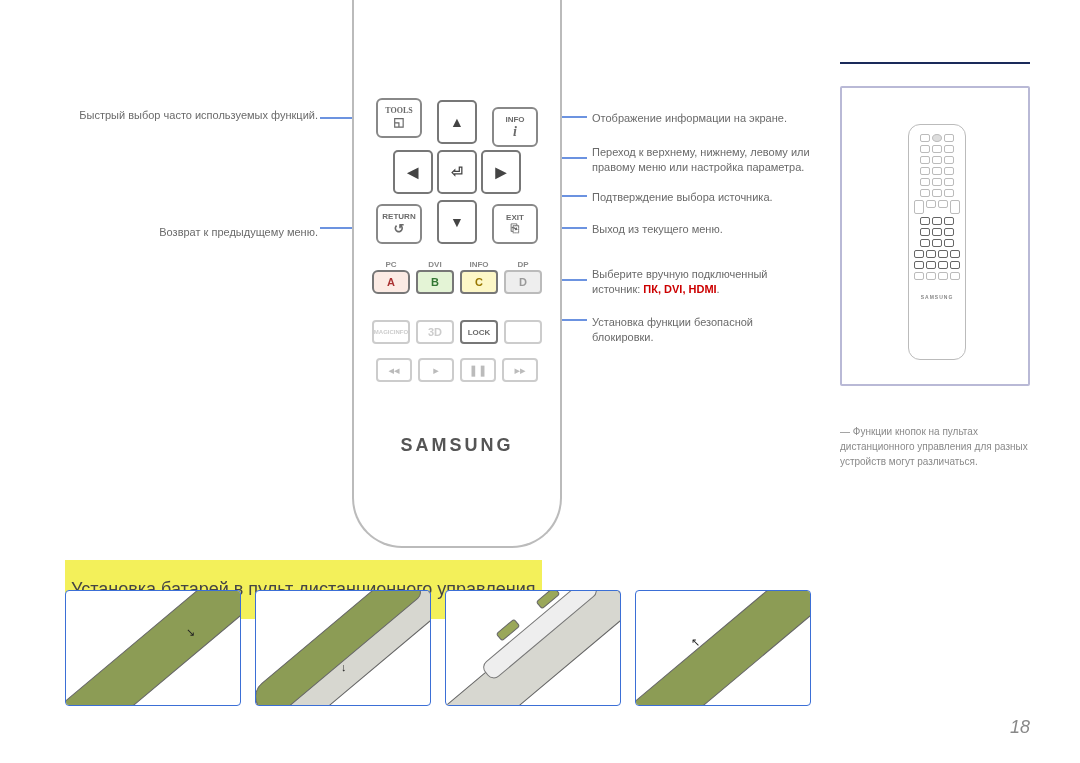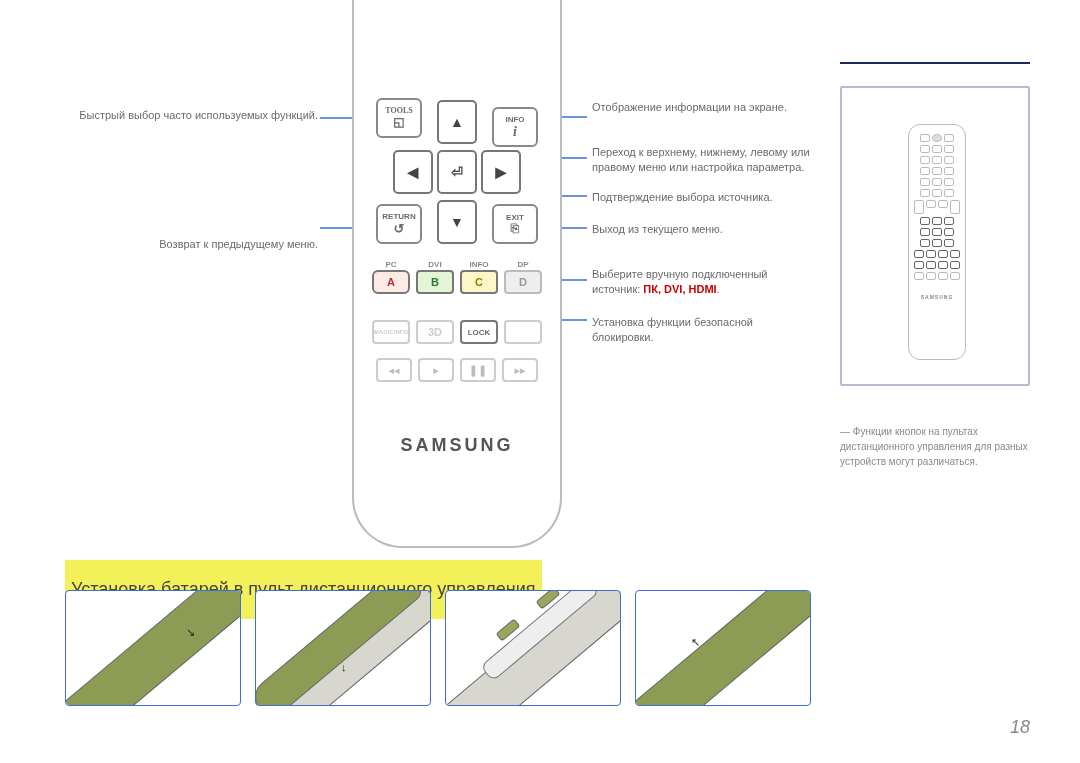--- a/index.html
+++ b/index.html
@@ -14,25 +14,25 @@
     color: #6a6a6a;
   }
   .page { position: relative; width: 100%; height: 100%; }
   .hr-top { position: absolute; top: 62px; right: 50px; width: 190px; height: 2px; background: #1a2a5a; }
   .page-num { position: absolute; right: 50px; bottom: 25px; font-size: 18px; color: #888; font-style: italic; }
 
   
   .left-labels { position: absolute; left: 78px; }
   .left-label { text-align: right; width: 240px; line-height: 1.4; }
   .ll1 { position: absolute; top: 108px; }
-  .ll2 { position: absolute; top: 237px; }
+  .ll2 { position: absolute; top: 225px; }
 
   .right-labels { position: absolute; left: 592px; }
   .right-label { width: 220px; line-height: 1.4; }
-  .rl1 { position: absolute; top: 100px; }
+  .rl1 { position: absolute; top: 111px; }
   .rl2 { position: absolute; top: 145px; }
   .rl3 { position: absolute; top: 190px; }
   .rl4 { position: absolute; top: 222px; }
   .rl5 { position: absolute; top: 267px; }
   .rl6 { position: absolute; top: 315px; }
   .highlight-src { color: #c00; font-weight: bold; }
 
   
   .remote {
     position: absolute; left: 352px; top: 0; width: 210px; height: 548px;

